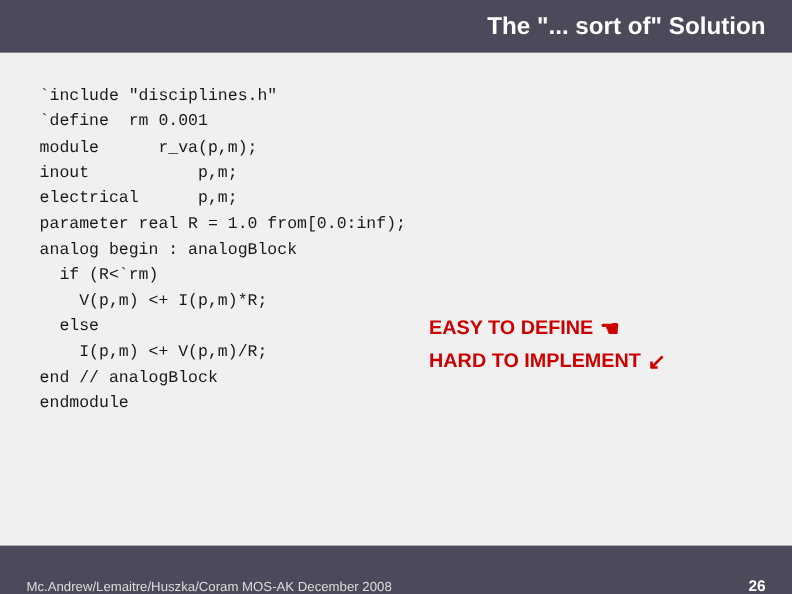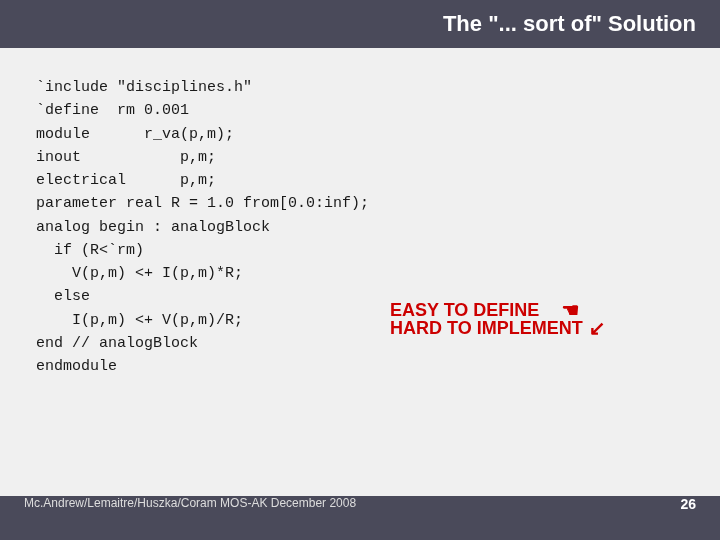--- a/index.html
+++ b/index.html
@@ -59,22 +59,21 @@
     .annotation-easy {
       position: absolute;
       top: 238px;
       left: 390px;
       color: #cc0000;
       font-size: 18px;
       font-weight: bold;
       font-family: Arial, sans-serif;
       display: flex;
       align-items: center;
-      gap: 22px;
-      margin-top: 12px;
+      gap: 6px;
     }
 
     .annotation-hard {
       position: absolute;
       top: 268px;
       left: 390px;
       color: #cc0000;
       font-size: 18px;
       font-weight: bold;
       font-family: Arial, sans-serif;
@@ -87,21 +86,21 @@
     .arrow-icon {
       font-size: 20px;
       color: #cc0000;
     }
 
     
     .footer {
       background: #4a4a5a;
       height: 44px;
       display: flex;
-      align-items: flex-start;
+      align-items: flex-end;
       justify-content: space-between;
       padding: 0 24px;
       position: absolute;
       bottom: 0;
       left: 0;
       right: 0;
     }
 
     .footer-text {
       color: #dddddd;

